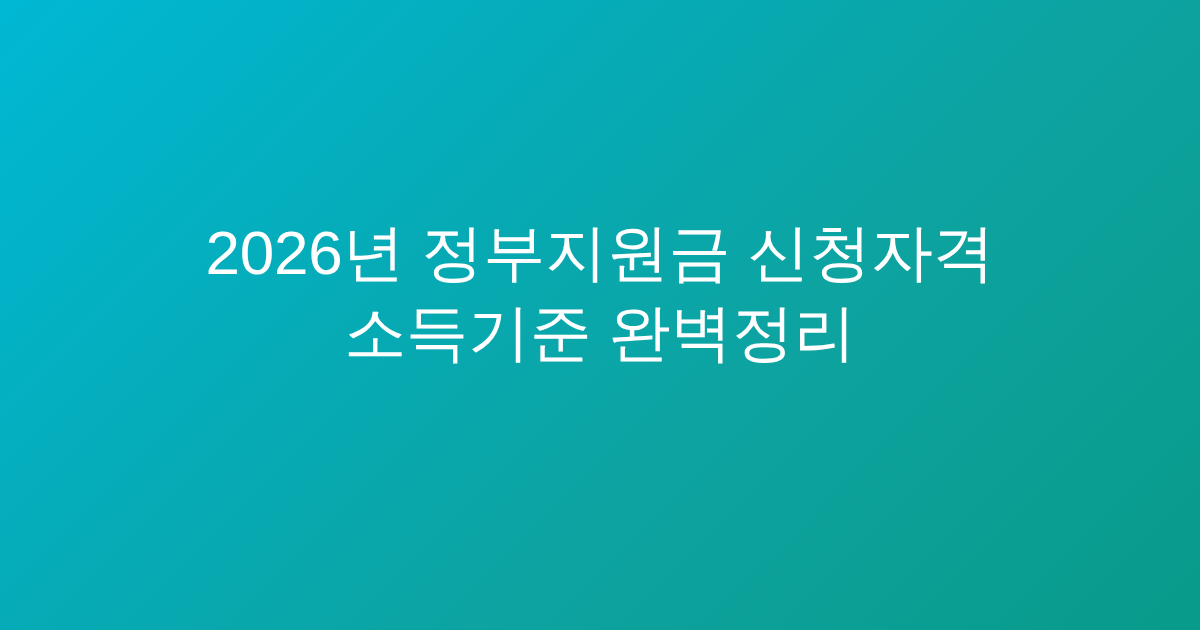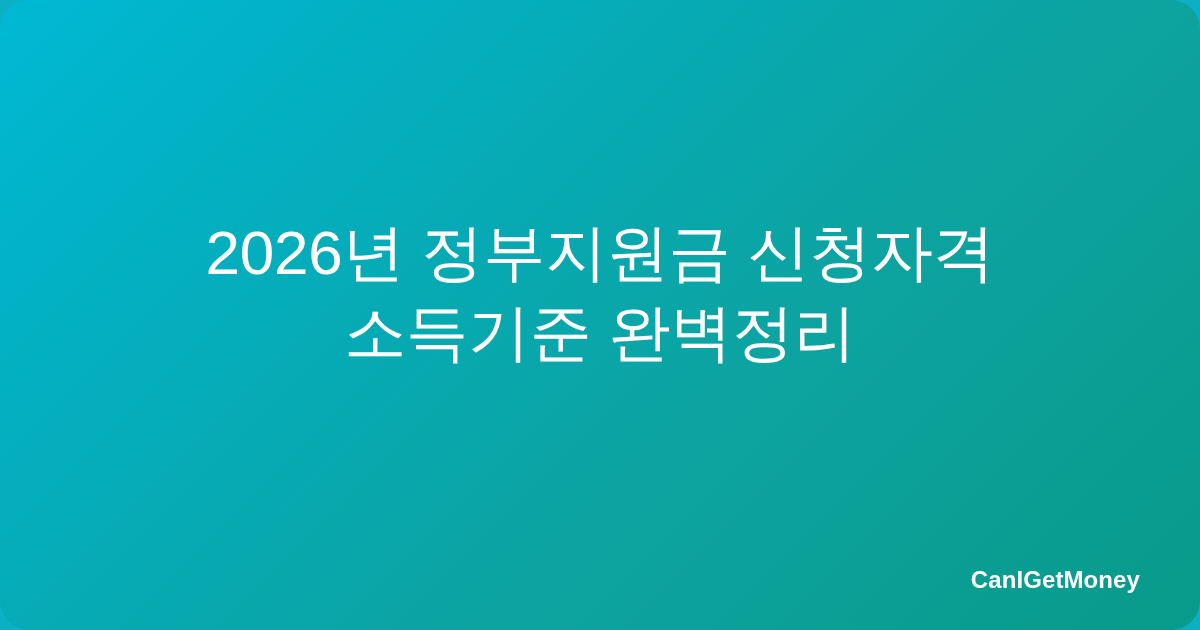--- a/index.html
+++ b/index.html
@@ -16,21 +16,20 @@
     background: #0bb0c4;
   }
 
   
   .og-card {
     position: relative;
     width: 1200px;
     height: 630px;
     background-image: linear-gradient(135deg, #00b8d4 0%, #06aab4 38%, #0da3a0 62%, #089a8a 100%);
     overflow: hidden;
-    border-radius: 29px;
   }
 
   
   .title-wrap {
     position: absolute;
     left: 0;
     top: 0;
     width: 1200px;
     height: 630px;
     display: flex;
@@ -67,15 +66,14 @@
 </style>
 </head>
 <body>
 
 <div class="og-card">
 
   <div class="title-wrap">
     <h1 class="og-title">2026년 정부지원금 신청자격 소득기준 완벽정리</h1>
   </div>
 
-  <div class="brand">CanIGetMoney</div>
 
 </div>
 
 </body></html>

